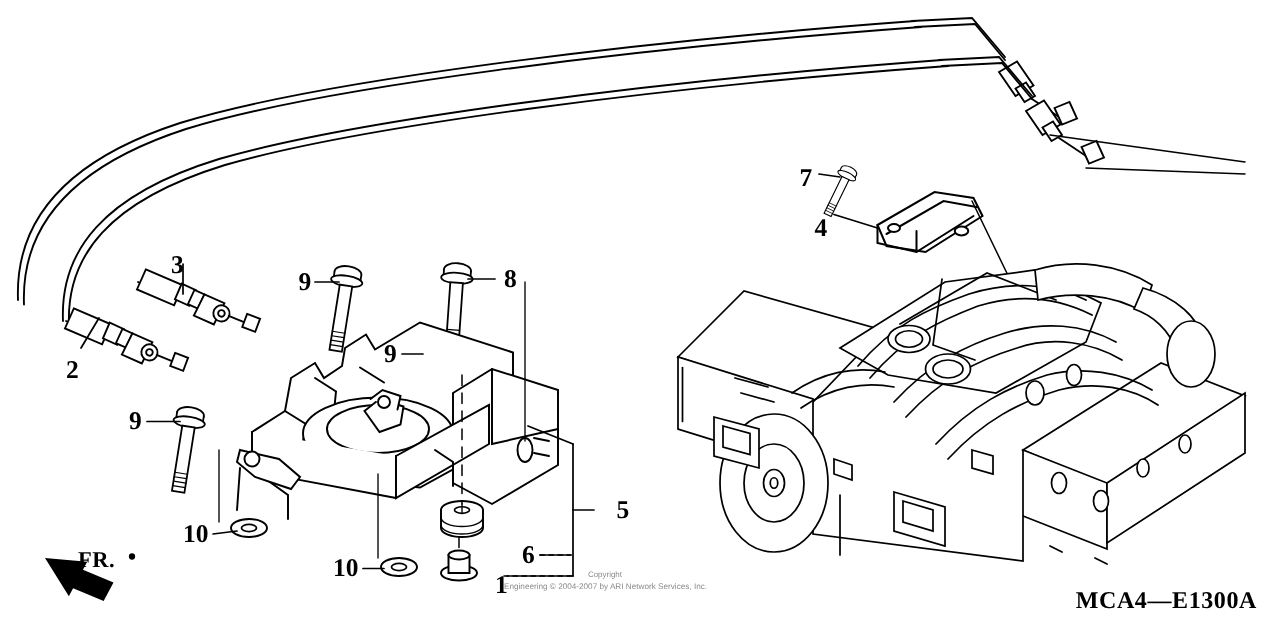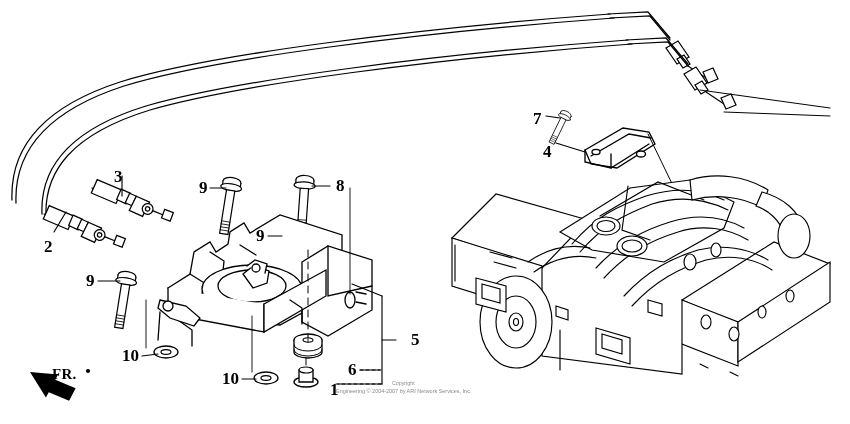--- a/index.html
+++ b/index.html
@@ -282,14 +282,15 @@
 <div class="lbl callout" style="left:256px;top:227px;">9</div>
 <div class="lbl callout" style="left:86px;top:272px;">9</div>
 <div class="lbl callout" style="left:122px;top:347px;">10</div>
 <div class="lbl callout" style="left:222px;top:370px;">10</div>
 
 <div class="frmark">FR.</div>
 
 <div class="copy copy1">Copyright</div>
 <div class="copy copy2">Engineering © 2004-2007 by ARI Network Services, Inc.</div>
 
+<div class="partno">MCA4—E1300A</div>
 
 </div>
 
 </body></html>

